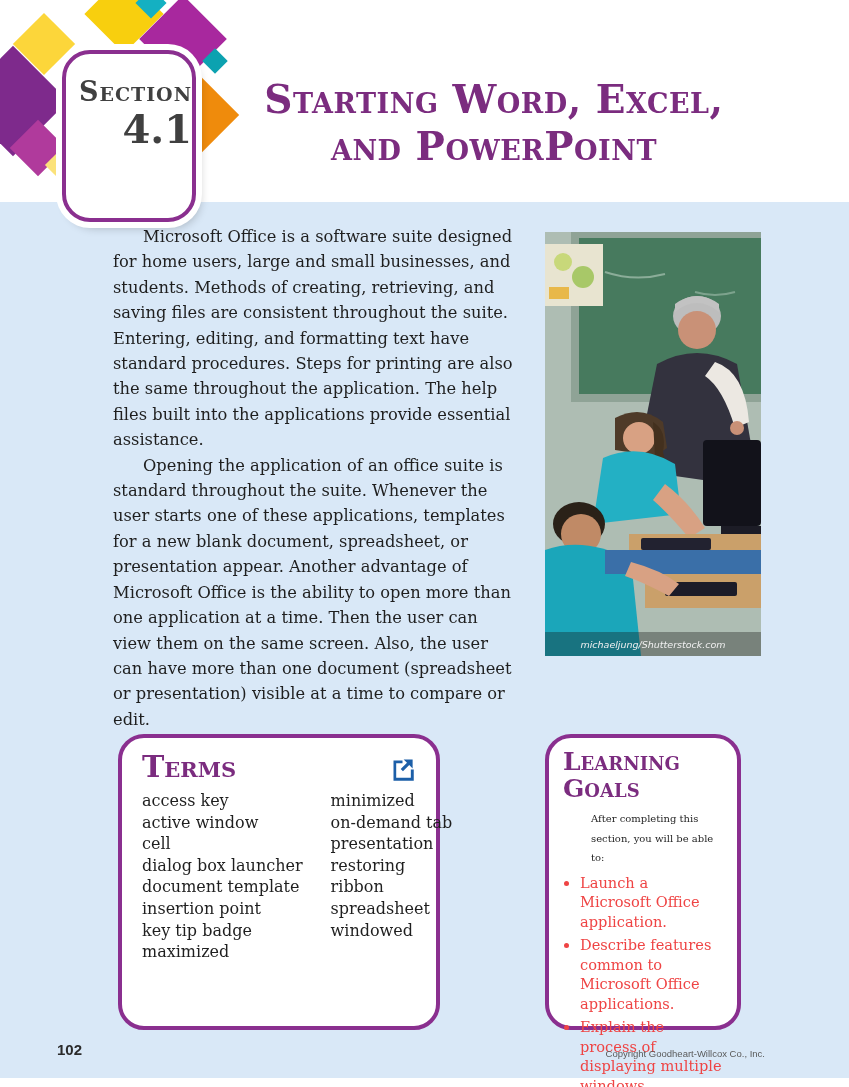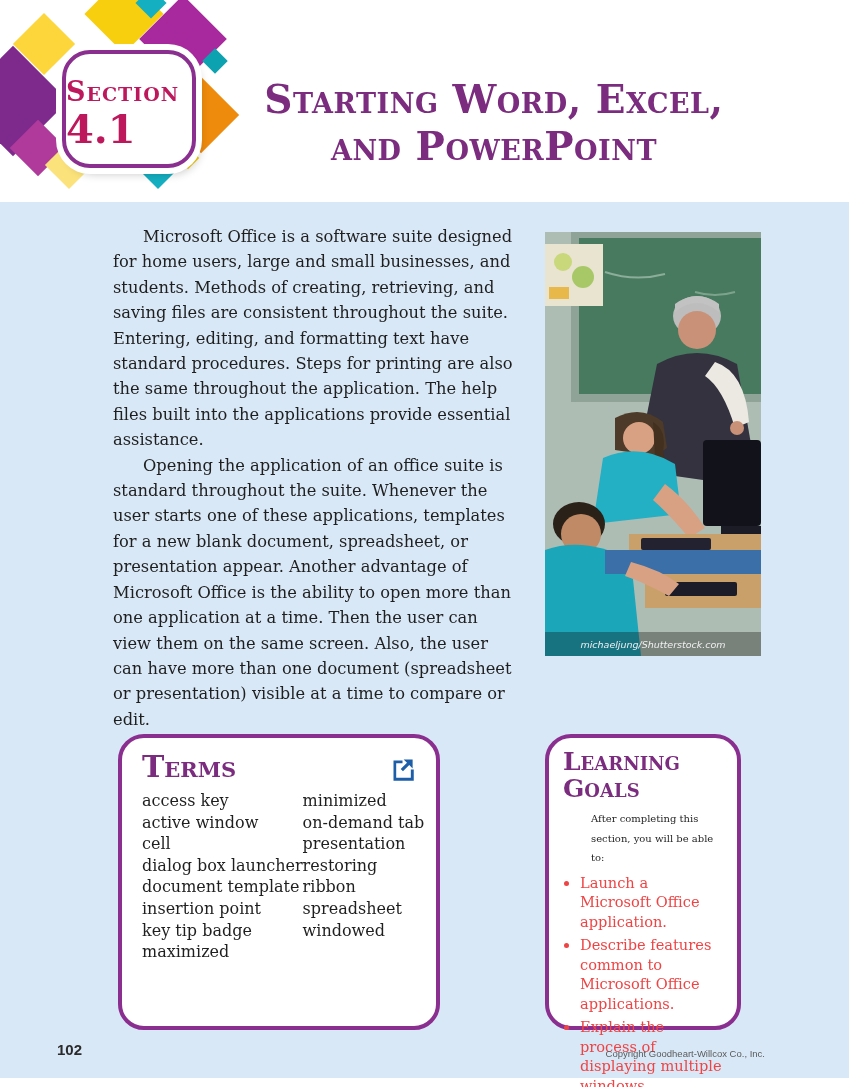--- a/index.html
+++ b/index.html
@@ -21,22 +21,22 @@
   .d7{left:174px;top:88px;width:54px;height:54px;background:#ef8b0c;}
   .d8{left:206px;top:52px;width:18px;height:18px;background:#0ca2b0;}
   .d9{left:96px;top:112px;width:28px;height:28px;background:#e8650d;}
   .d10{left:18px;top:128px;width:40px;height:40px;background:#b03a9c;}
   .d11{left:52px;top:148px;width:34px;height:34px;background:#fbe27a;}
   .d12{left:146px;top:160px;width:24px;height:24px;background:#14b0c2;}
   .d13{left:180px;top:150px;width:16px;height:16px;background:#f8cf0e;}
   .d14{left:60px;top:96px;width:30px;height:30px;background:#8a2f8f;opacity:.9;}
 
   
-  .section-badge{position:absolute;left:62px;top:50px;width:134px;height:118px;background:#ffffff;
-    border:4px solid #8a2f8f;border-radius:28px;box-sizing:border-box;text-align:left;color:#be185d;
+  .section-badge{position:absolute;left:62px;top:50px;width:134px;height:172px;background:#ffffff;
+    border:4px solid #8a2f8f;border-radius:28px;box-sizing:border-box;text-align:right;color:#404040;
     z-index:2;box-shadow:0 0 0 6px #ffffff,4px 6px 10px rgba(0,0,0,0.22);}
   .section-label{margin-top:22px;font-variant:small-caps;font-weight:bold;font-size:27px;letter-spacing:1px;}
   .section-number{font-size:40px;font-weight:bold;margin-top:0px;line-height:44px;}
 
   
   .page-title{position:absolute;left:248px;top:76px;width:492px;margin:0;text-align:center;
     font-variant:small-caps;font-weight:600;font-size:39px;line-height:47px;color:#7b2c7f;
     letter-spacing:.5px;font-family:"DejaVu Serif",serif;}
 
   
@@ -44,21 +44,21 @@
   .body-text p{margin:0;text-indent:30px;}
 
   
   .photo{position:absolute;left:545px;top:232px;width:216px;height:504px;overflow:hidden;}
 
   
   .terms-box{position:absolute;left:118px;top:734px;width:322px;height:296px;background:#ffffff;
     border:4px solid #8a2f8f;border-radius:26px;box-sizing:border-box;padding:12px 20px;}
   .terms-header{display:flex;justify-content:space-between;align-items:flex-start;}
   .box-title{font-variant:small-caps;font-size:30px;color:#7b2c7f;font-weight:600;line-height:34px;}
-  .terms-cols{display:flex;margin-top:6px;}
+  .terms-cols{display:flex;margin-top:6px;gap:28px;}
   .terms-col{font-size:16px;line-height:21.6px;color:#1f1f1f;}
   .terms-col.first{width:190px;}
   .terms-col div{white-space:nowrap;}
 
   .goals-box{position:absolute;left:545px;top:734px;width:196px;height:296px;background:#ffffff;
     border:4px solid #8a2f8f;border-radius:26px;box-sizing:border-box;padding:10px 14px;}
   .goals-title{font-variant:small-caps;font-size:25px;line-height:27px;color:#7b2c7f;font-weight:600;}
   .goals-intro{font-size:10px;line-height:19.5px;margin-top:7px;color:#1f1f1f;margin-left:28px;}
   .goals-list{margin:5px 0 0;padding-left:17px;font-size:14.6px;line-height:19.5px;color:#ef4444;}
   .goals-list li{margin-bottom:4px;}

